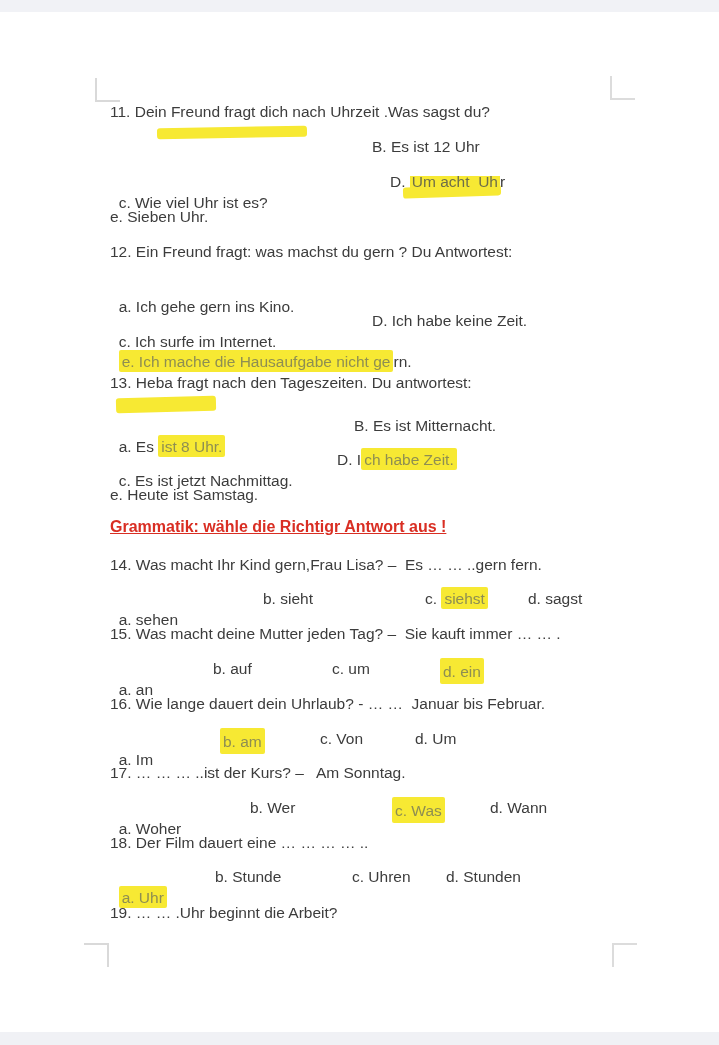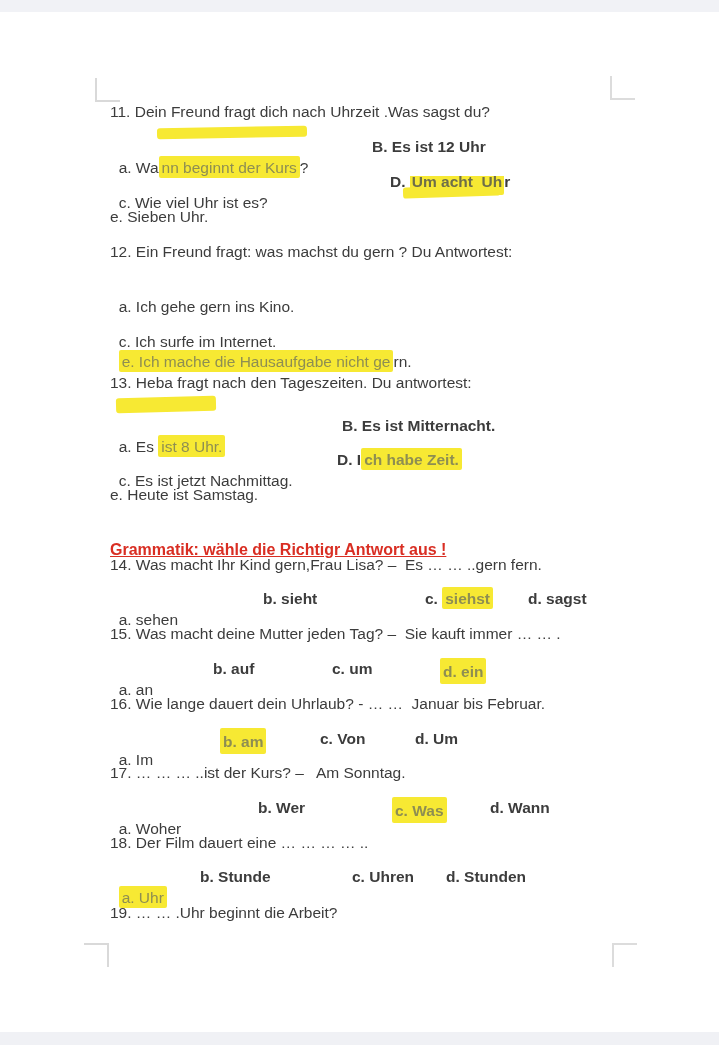--- a/index.html
+++ b/index.html
@@ -15,21 +15,21 @@
   .crop{position:absolute;width:23px;height:22px;}
   .crop.tl{left:95px;top:78px;border-left:2px solid #d9d9d9;border-bottom:2px solid #d9d9d9;}
   .crop.tr{left:610px;top:76px;border-left:2px solid #dcdcdc;border-bottom:2px solid #dcdcdc;}
   .crop.bl{left:84px;top:943px;border-top:2px solid #d9d9d9;border-right:2px solid #d9d9d9;}
   .crop.br{left:612px;top:943px;border-left:2px solid #dcdcdc;border-top:2px solid #dcdcdc;}
 
   .line{
     position:absolute;left:110px;width:560px;height:24px;
     font-size:15.5px;line-height:21px;color:#3c3c3c;white-space:pre;
   }
-  .col{position:absolute;top:0;white-space:pre;font-weight:bold;}
+  .col{position:absolute;top:0;white-space:pre;}
   .hl{
     background:#f7e933;color:#8e8e52;
     padding:3px 3px 2px 3px;border-radius:2px;
   }
   .hl.low{
     background:linear-gradient(to bottom, rgba(247,233,51,0) 22%, #f7e933 22%);
     color:#6e6e49;padding:2px 2px 5px 2px;
   }
   .heading{
     font-weight:bold;color:#d92e23;text-decoration:underline;
@@ -47,52 +47,52 @@
 <div class="crop tr"></div>
 <div class="crop bl"></div>
 <div class="crop br"></div>
 
 <div class="stroke" style="left:157px;top:127px;width:150px;height:11px;transform:rotate(-1deg);"></div>
 <div class="stroke" style="left:403px;top:186px;width:98px;height:11px;transform:rotate(-2deg);"></div>
 <div class="stroke" style="left:116px;top:397px;width:100px;height:15px;transform:rotate(-1.5deg);"></div>
 
 <div class="line" style="top:101px"><span>11. Dein Freund fragt dich nach Uhrzeit .Was sagst du?</span></div>
 <div class="line" style="top:136px">
-  <span><span>a. Wa</span><span class="hl">nn beginnt der Kurs</span><span>?</span></span>
   <span class="col" style="left:262px">B. Es ist 12 Uhr</span>
 </div>
 <div class="line" style="top:171px">
   <span>c. Wie viel Uhr ist es?</span>
   <span class="col" style="left:280px"><span>D. </span><span class="hl low">Um acht  Uh</span><span>r</span></span>
 </div>
 <div class="line" style="top:206px"><span>e. Sieben Uhr.</span></div>
 
 <div class="line" style="top:241px"><span>12. Ein Freund fragt: was machst du gern ? Du Antwortest:</span></div>
 <div class="line" style="top:275px">
   <span>a. Ich gehe gern ins Kino.</span>
 </div>
 <div class="line" style="top:310px">
   <span>c. Ich surfe im Internet.</span>
+  <span class="col" style="left:262px">D. Ich habe keine Zeit.</span>
 </div>
 <div class="line" style="top:330px">
   <span><span class="hl">e. Ich mache die Hausaufgabe nicht ge</span><span>rn.</span></span>
 </div>
 
 <div class="line" style="top:372px"><span>13. Heba fragt nach den Tageszeiten. Du antwortest:</span></div>
 <div class="line" style="top:415px">
   <span><span>a. Es </span><span class="hl">ist 8 Uhr.</span></span>
-  <span class="col" style="left:232px">B. Es ist Mitternacht.</span>
+  <span class="col" style="left:244px">B. Es ist Mitternacht.</span>
 </div>
 <div class="line" style="top:449px">
   <span>c. Es ist jetzt Nachmittag.</span>
   <span class="col" style="left:227px"><span>D. I</span><span class="hl">ch habe Zeit.</span></span>
 </div>
 <div class="line" style="top:484px"><span>e. Heute ist Samstag.</span></div>
 
-<div class="line heading" style="top:539px"><span>Grammatik: wähle die Richtigr Antwort aus !</span></div>
+<div class="line heading" style="top:516px"><span>Grammatik: wähle die Richtigr Antwort aus !</span></div>
 
 <div class="line" style="top:554px"><span>14. Was macht Ihr Kind gern,Frau Lisa? –  Es … … ..gern fern.</span></div>
 <div class="line" style="top:588px">
   <span>a. sehen</span>
   <span class="col" style="left:153px">b. sieht</span>
   <span class="col" style="left:315px"><span>c. </span><span class="hl">siehst</span></span>
   <span class="col" style="left:418px">d. sagst</span>
 </div>
 
 <div class="line" style="top:623px"><span>15. Was macht deine Mutter jeden Tag? –  Sie kauft immer … … .</span></div>
@@ -107,26 +107,26 @@
 <div class="line" style="top:728px">
   <span>a. Im</span>
   <span class="col hl" style="left:110px">b. am</span>
   <span class="col" style="left:210px">c. Von</span>
   <span class="col" style="left:305px">d. Um</span>
 </div>
 
 <div class="line" style="top:762px"><span>17. … … … ..ist der Kurs? –   Am Sonntag.</span></div>
 <div class="line" style="top:797px">
   <span>a. Woher</span>
-  <span class="col" style="left:148px">b. Wer</span>
+  <span class="col" style="left:140px">b. Wer</span>
   <span class="col hl" style="left:282px">c. Was</span>
   <span class="col" style="left:380px">d. Wann</span>
 </div>
 
 <div class="line" style="top:832px"><span>18. Der Film dauert eine … … … … ..</span></div>
 <div class="line" style="top:866px">
   <span class="hl">a. Uhr</span>
-  <span class="col" style="left:90px">b. Stunde</span>
+  <span class="col" style="left:105px">b. Stunde</span>
   <span class="col" style="left:242px">c. Uhren</span>
   <span class="col" style="left:336px">d. Stunden</span>
 </div>
 
 <div class="line" style="top:902px"><span>19. … … .Uhr beginnt die Arbeit?</span></div>
 
 </body></html>

